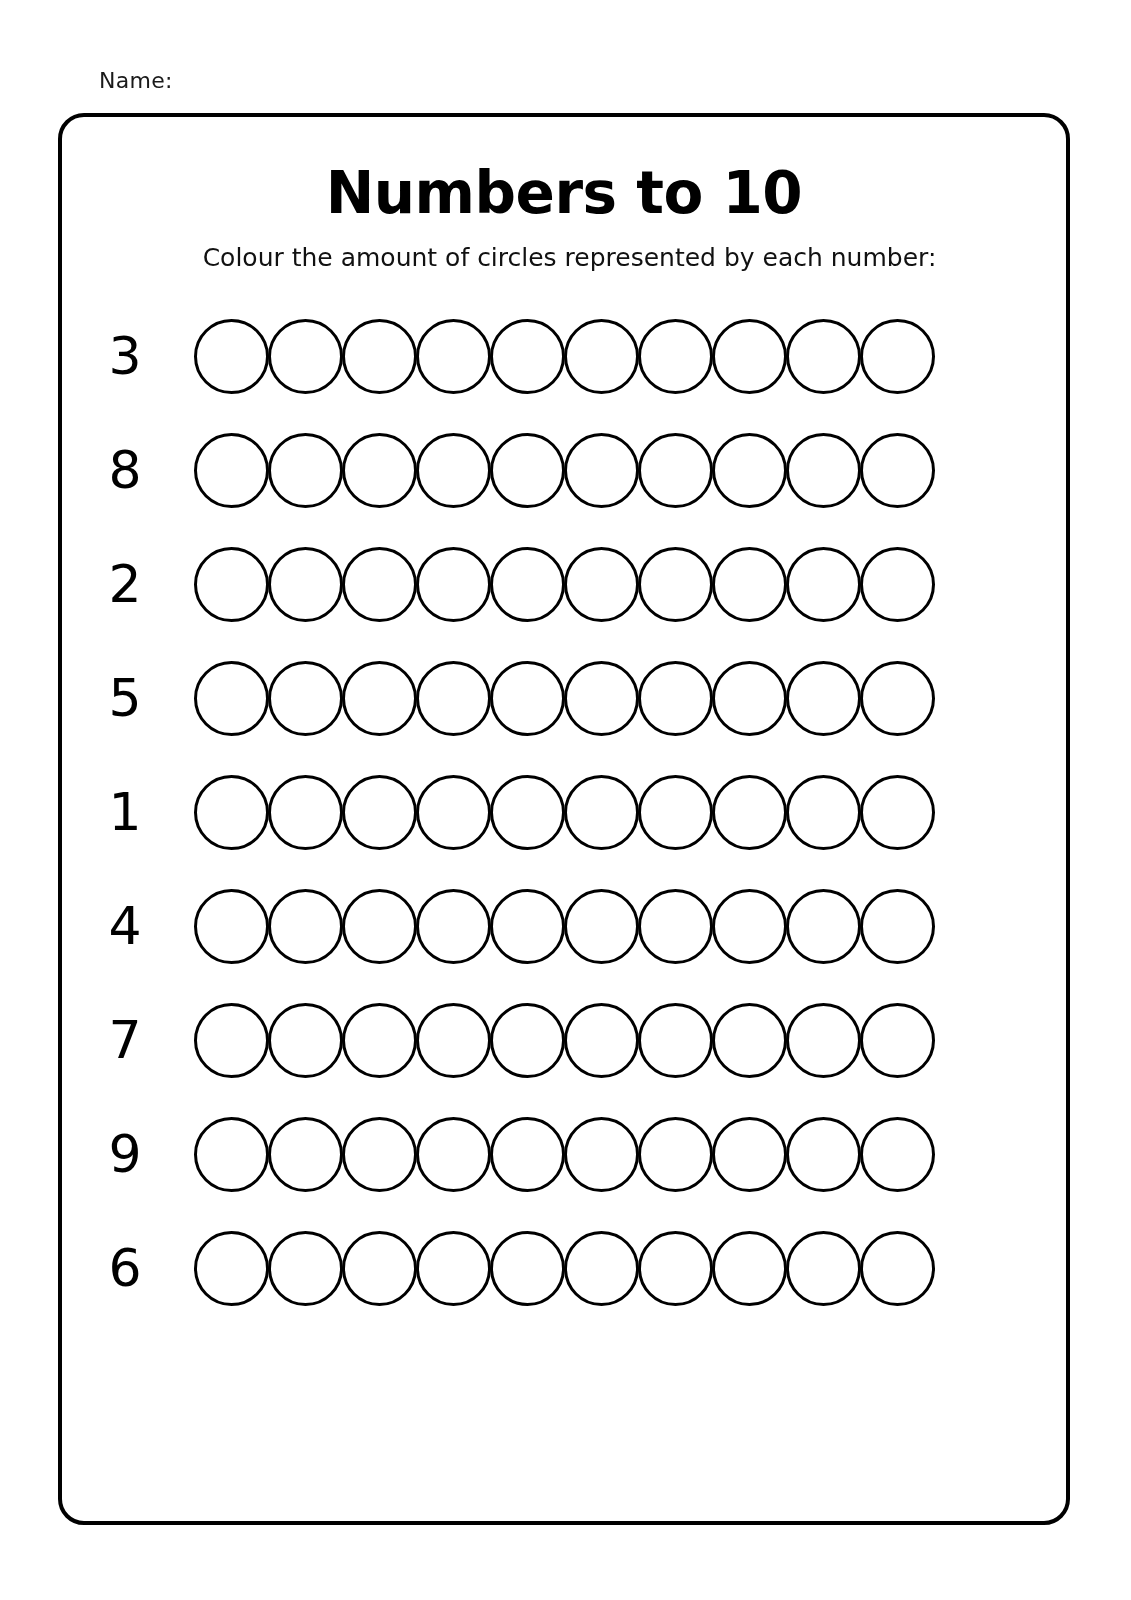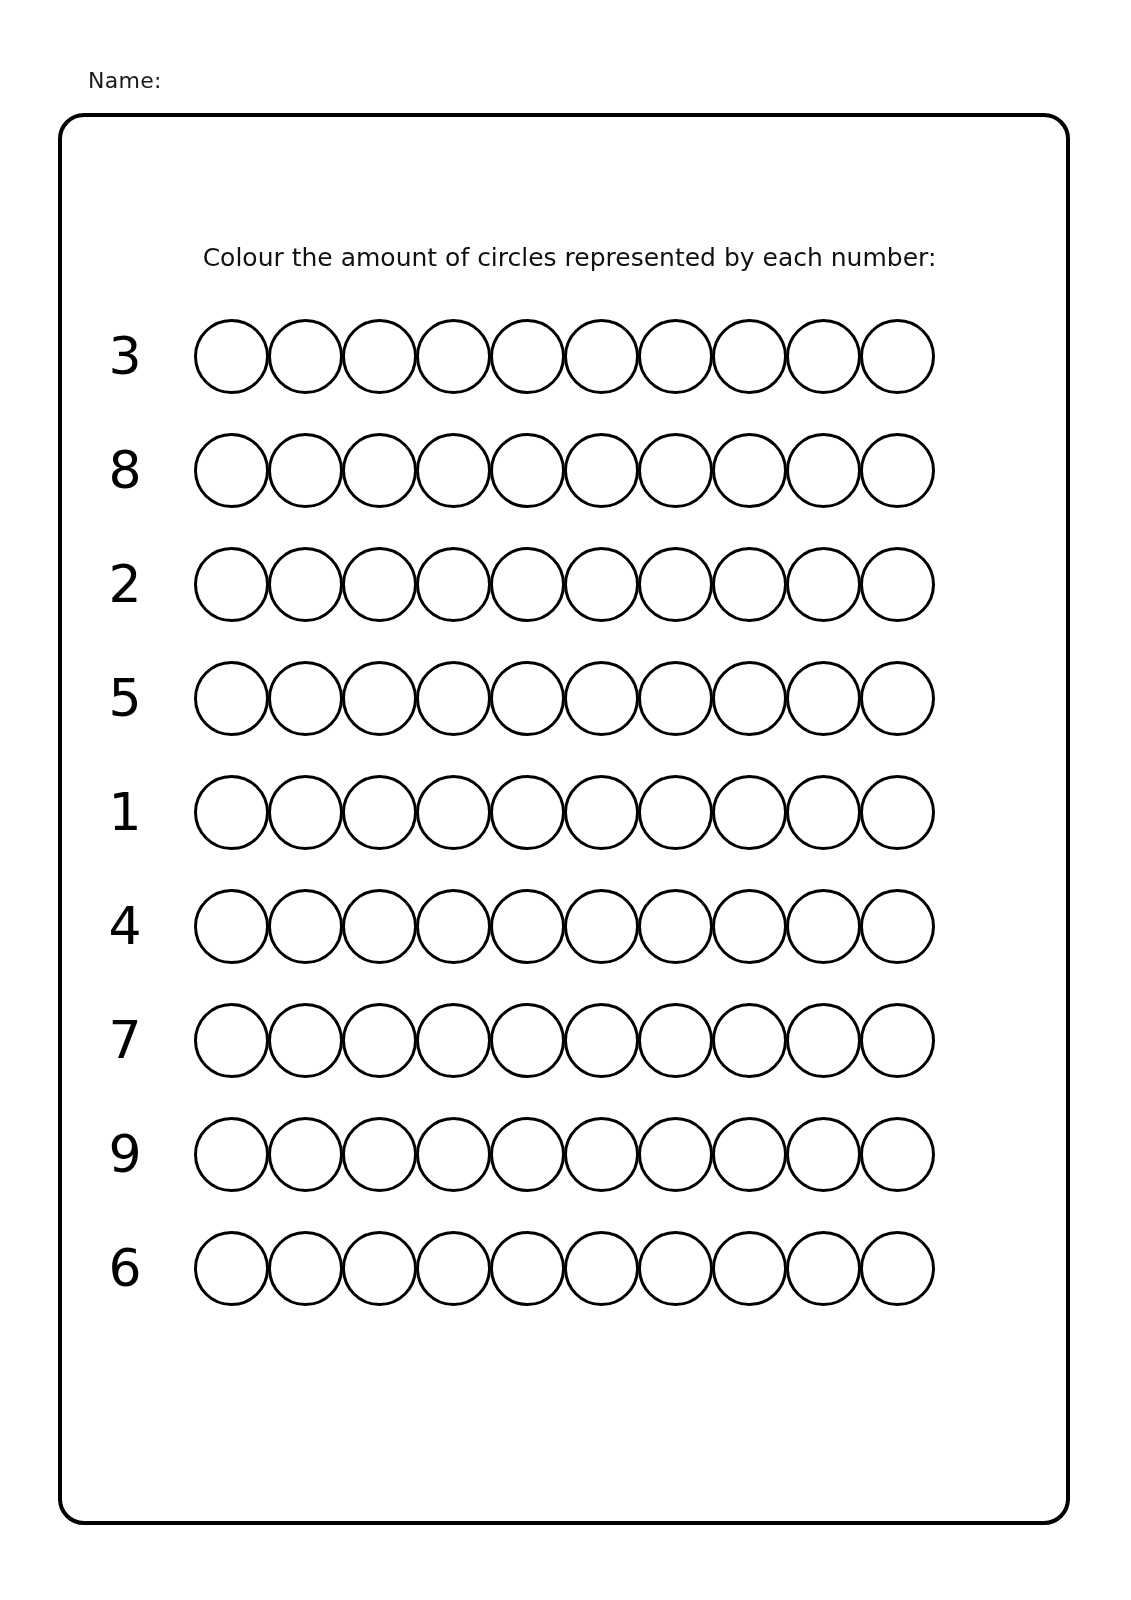--- a/index.html
+++ b/index.html
@@ -16,21 +16,21 @@
     overflow: hidden;
   }
 
   .page {
     position: absolute;
     inset: 0;
   }
 
   .name-line {
     position: absolute;
-    left: 88px;
+    left: 99px;
     top: 68px;
     font-family: "DejaVu Sans", sans-serif;
     font-size: 22px;
     letter-spacing: 0.3px;
     color: #1a1a1a;
   }
 
   .frame {
     position: absolute;
     left: 58px;
@@ -117,20 +117,21 @@
 </style>
 </head>
 <body>
 
 <div class="page">
 
   <div class="name-line">Name:</div>
 
   <div class="frame">
 
+    <div class="title">Numbers to 10</div>
 
     <div class="subtitle">Colour the amount of circles represented by each number:</div>
 
     <div class="rows" id="rows-container">
         <div class="row">
           <div class="row-number">3</div>
           <div class="circles">
             <div class="circle"></div>
             <div class="circle"></div>
             <div class="circle"></div>

